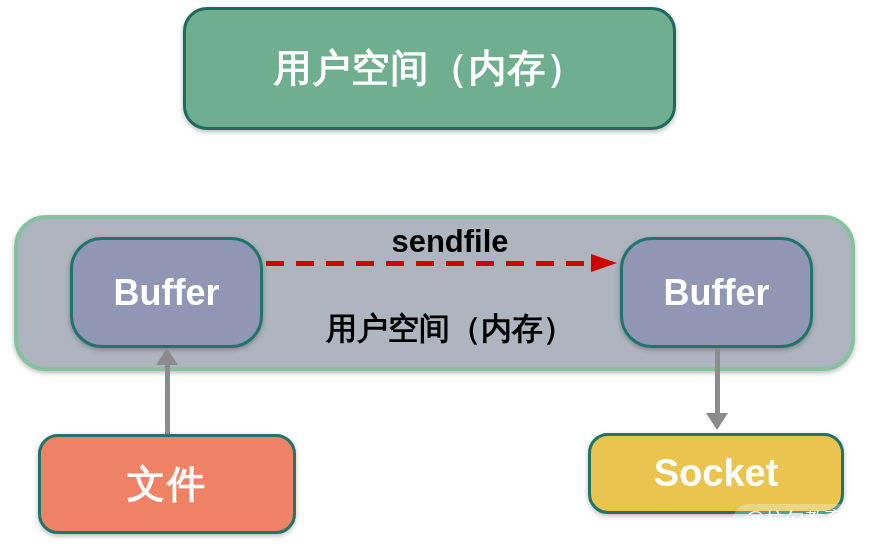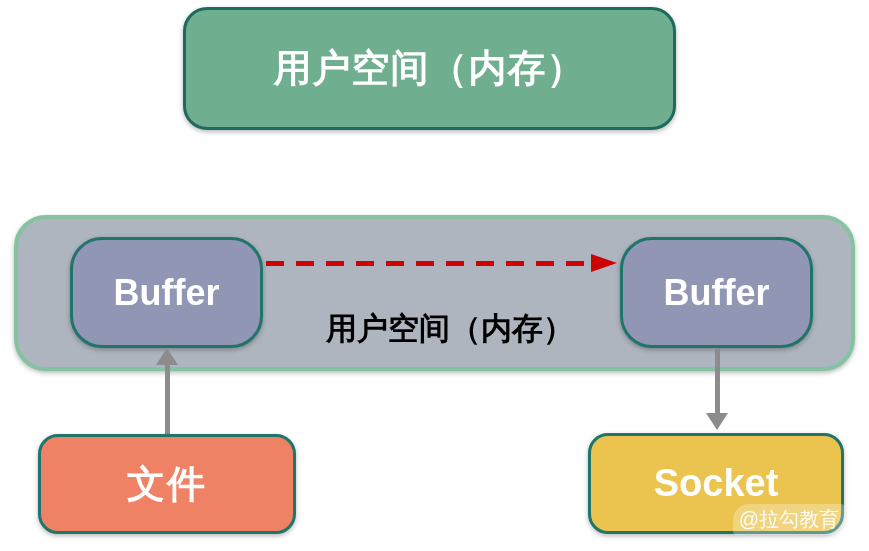--- a/index.html
+++ b/index.html
@@ -114,35 +114,35 @@
     width: 258px; height: 100px;
     background: var(--file-fill);
     border: 3px solid var(--buffer-border);
     border-radius: 20px;
     font-size: 38px;
     letter-spacing: 2px;
     font-family: Liberation Serif, serif;
   }
   .socket-box {
     left: 588px; top: 433px;
-    width: 256px; height: 101px;
+    width: 256px; height: 81px;
     background: var(--socket-fill);
     border: 3px solid var(--buffer-border);
     border-radius: 20px;
     font-size: 38px;
   }
   .watermark {
     position: absolute;
     left: 733px; top: 504px;
     width: 112px; height: 31px;
     background: rgba(255,255,255,0.28);
     border-radius: 16px 4px 16px 4px;
     display: flex;
     align-items: center;
-    justify-content: center;
+    justify-content: flex-end;
     color: rgba(255,255,255,0.92);
     font-size: 20px;
     font-weight: normal;
   }
 </style>
 </head>
 <body>
 
 <div class="canvas">
 
@@ -153,20 +153,21 @@
   <div class="box kernel-space"></div>
 
   <div class="box buffer buffer-left">
     <span>Buffer</span>
   </div>
 
   <div class="box buffer buffer-right">
     <span>Buffer</span>
   </div>
 
+  <div class="sendfile-label">sendfile</div>
 
   <div class="sendfile-arrow"></div>
   <div class="sendfile-arrowhead"></div>
 
   <div class="kernel-label">用户空间（内存）</div>
 
   <div class="v-arrow-line file-arrow-line"></div>
   <div class="arrowhead-up"></div>
 
   <div class="v-arrow-line socket-arrow-line"></div>

